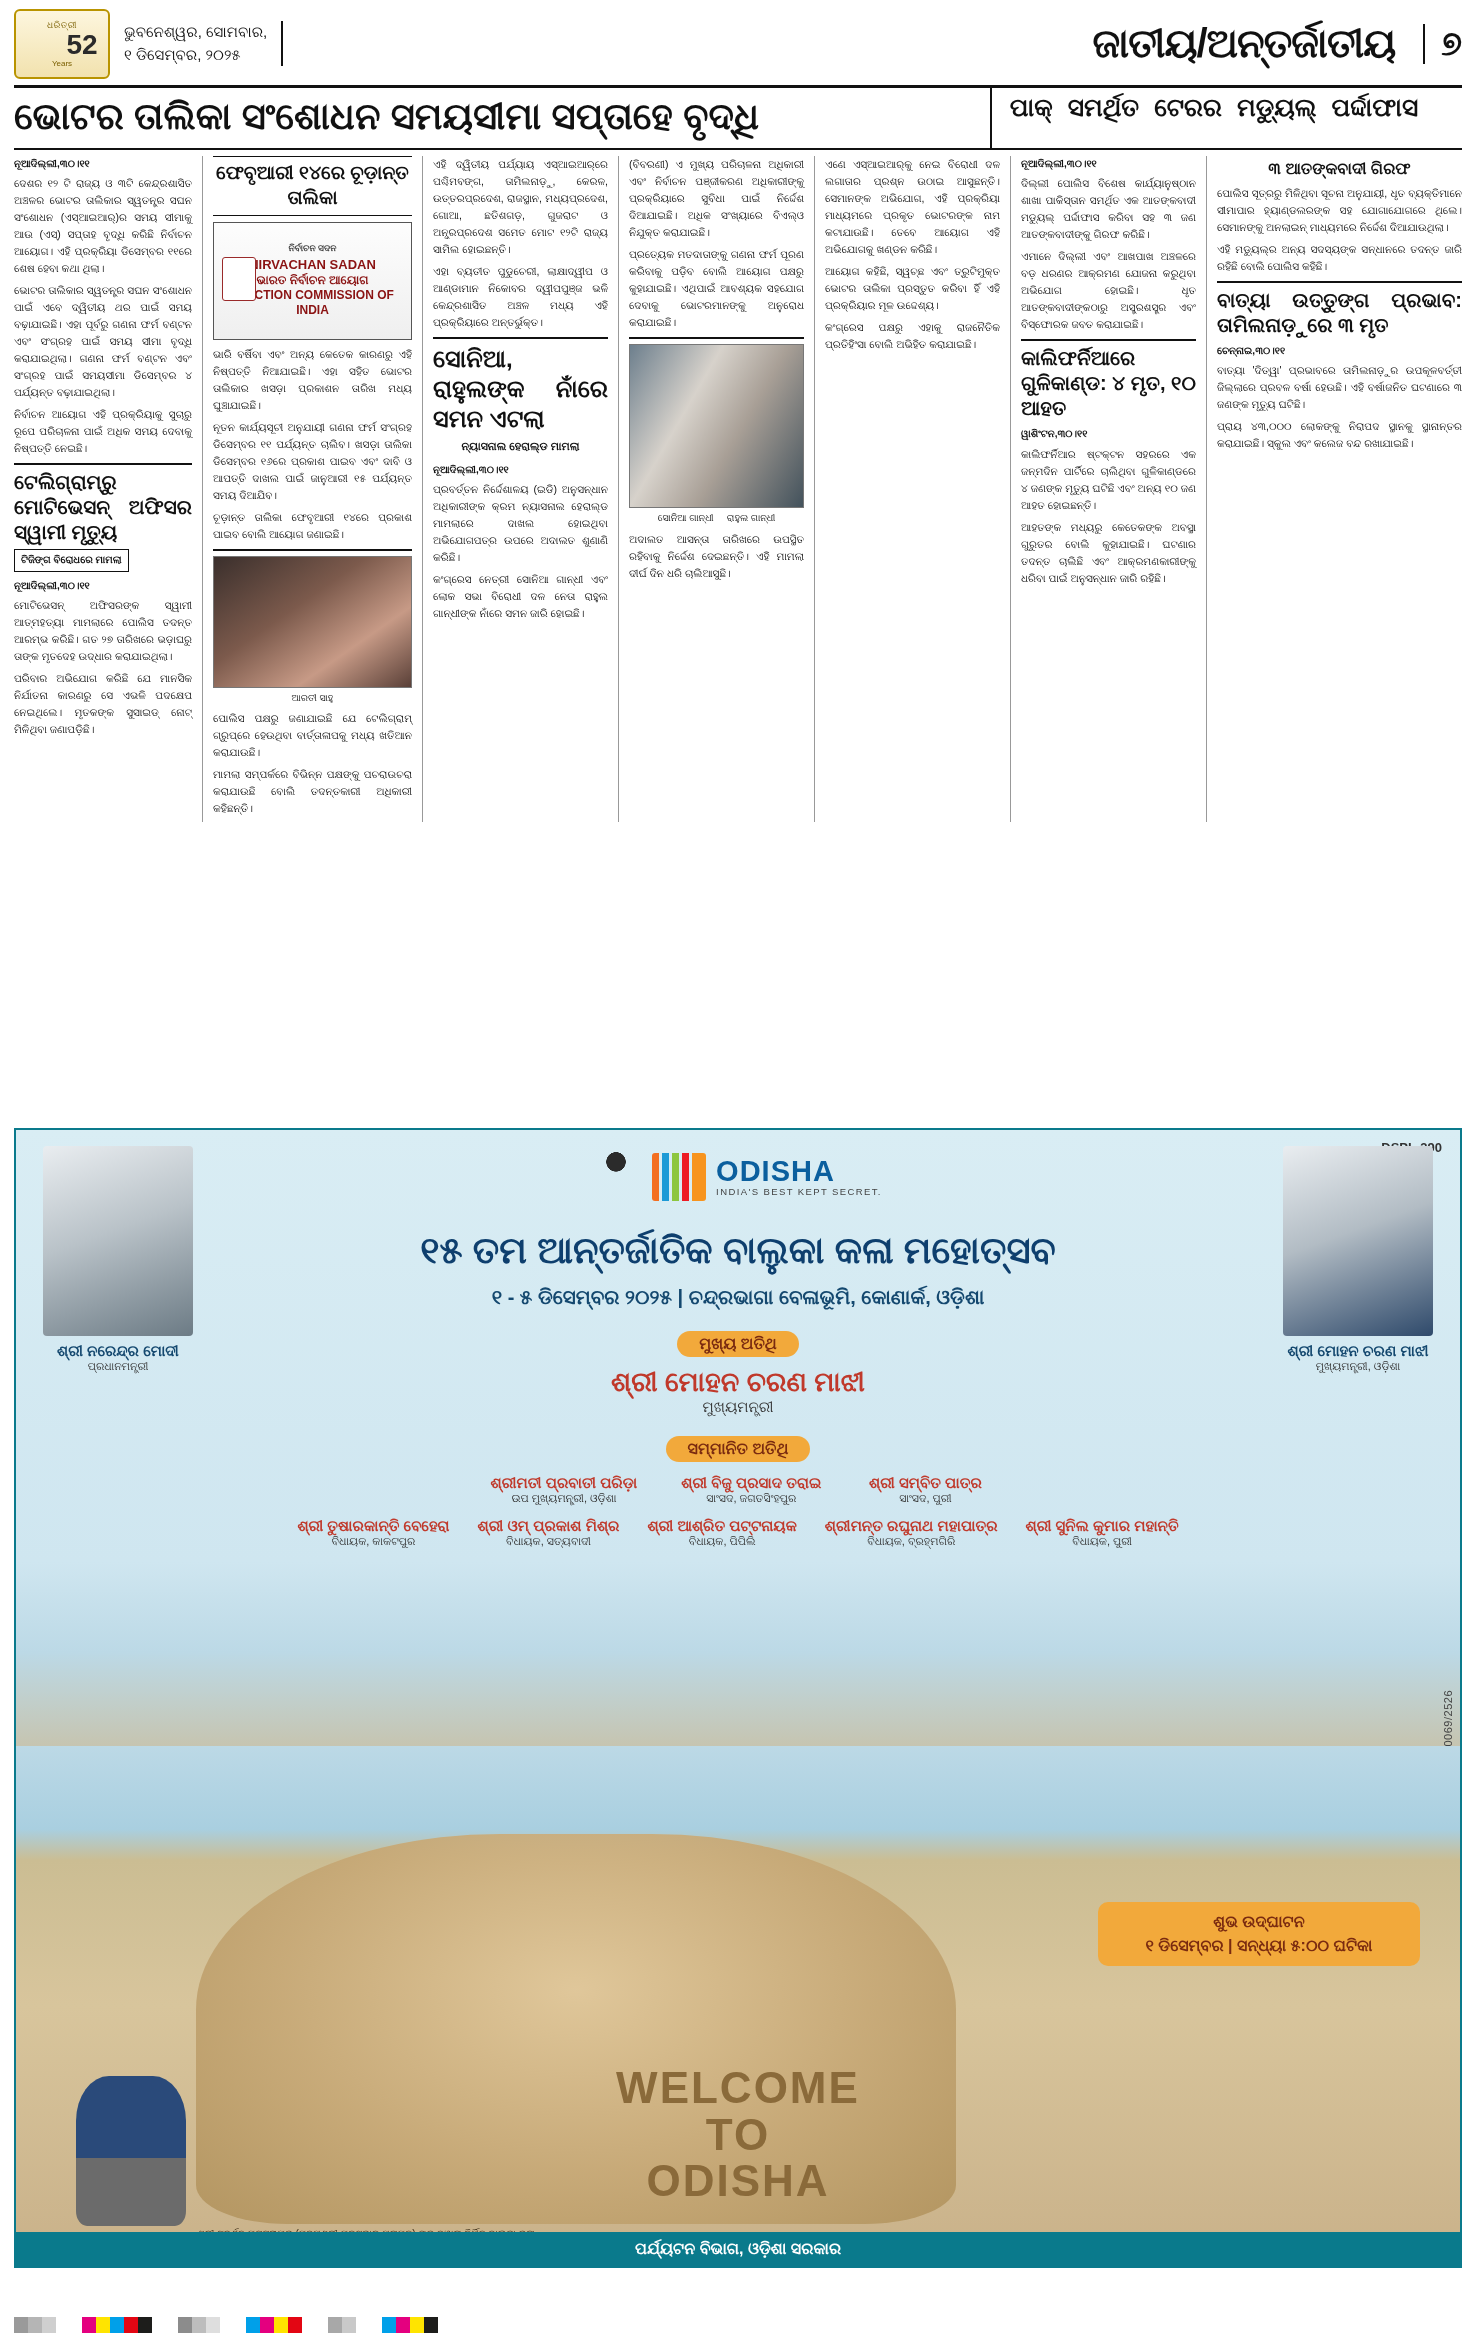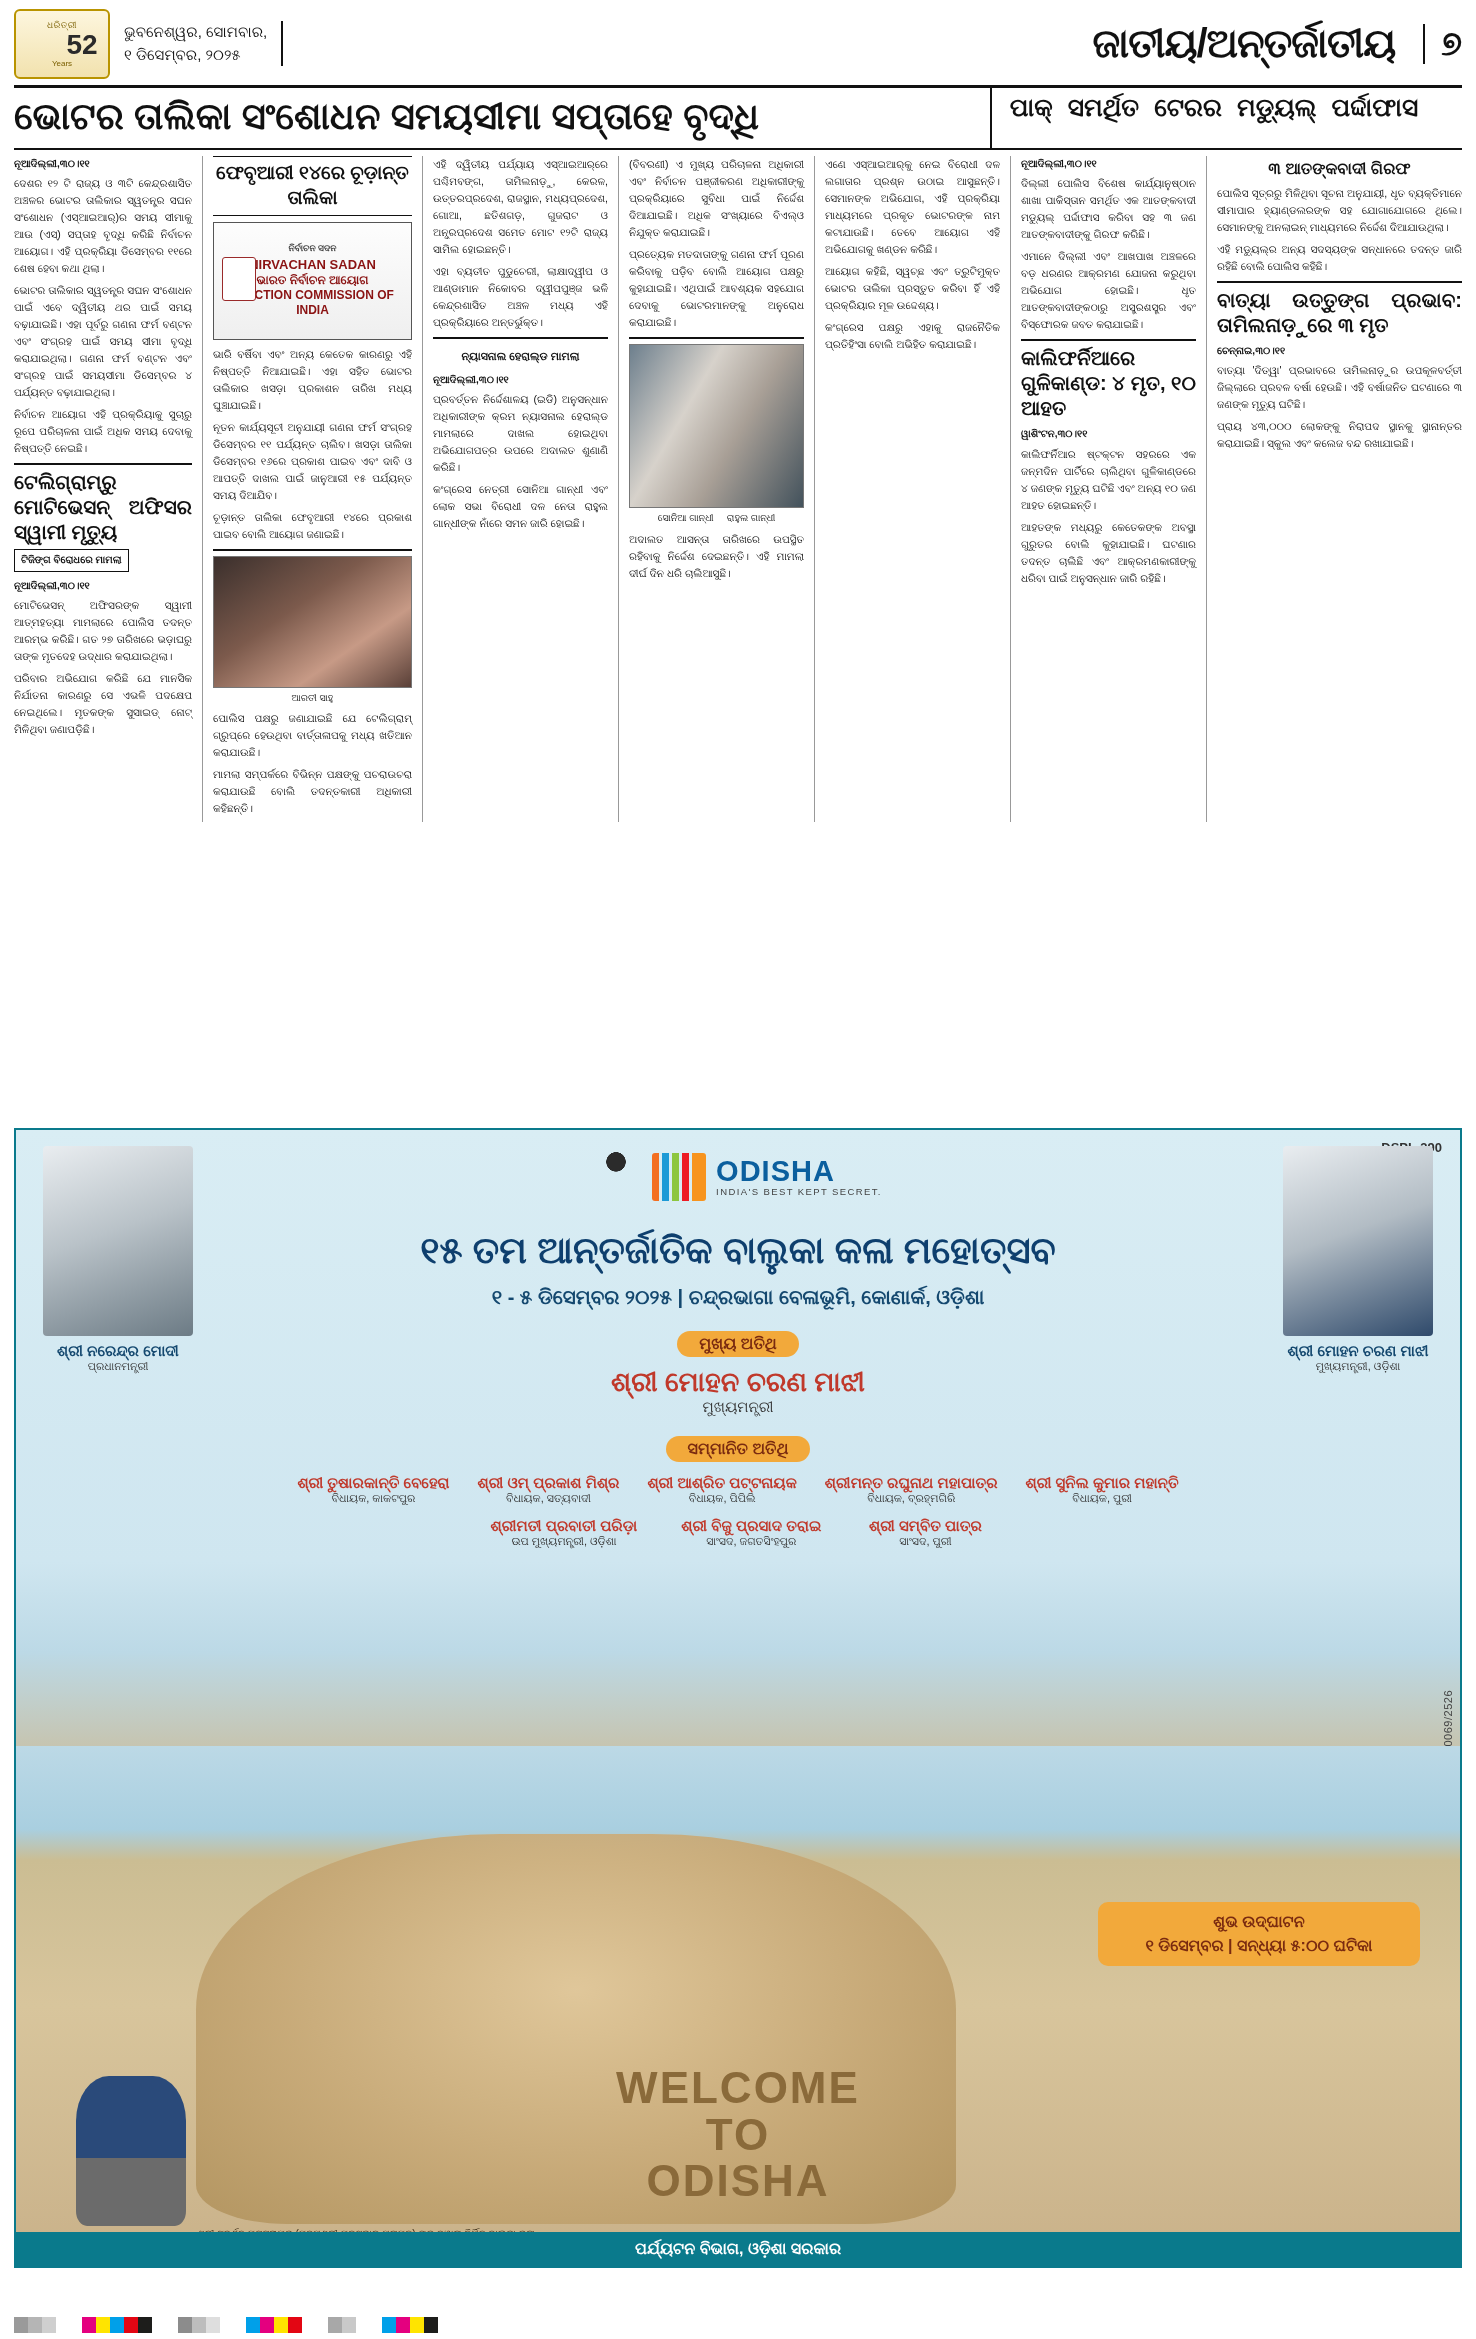--- a/index.html
+++ b/index.html
@@ -249,20 +249,21 @@
         <p class="body">ପୋଲିସ ପକ୍ଷରୁ ଜଣାଯାଇଛି ଯେ ଟେଲିଗ୍ରାମ୍‌ ଗ୍ରୁପ୍‌ରେ ହେଉଥିବା ବାର୍ତ୍ତାଳାପକୁ ମଧ୍ୟ ଖତିଆନ କରାଯାଉଛି।</p>
         <p class="body">ମାମଲା ସମ୍ପର୍କରେ ବିଭିନ୍ନ ପକ୍ଷଙ୍କୁ ପଚରାଉଚରା କରାଯାଉଛି ବୋଲି ତଦନ୍ତକାରୀ ଅଧିକାରୀ କହିଛନ୍ତି।</p>
       </div>
     </div>
 
     <div class="col c3 vr" style="padding-left:10px;">
       <p class="body">ଏହି ଦ୍ୱିତୀୟ ପର୍ଯ୍ୟାୟ ଏସ୍‌ଆଇଆର୍‌ରେ ପଶ୍ଚିମବଙ୍ଗ, ତାମିଲନାଡ଼ୁ, କେରଳ, ଉତ୍ତରପ୍ରଦେଶ, ରାଜସ୍ଥାନ, ମଧ୍ୟପ୍ରଦେଶ, ଗୋଆ, ଛତିଶଗଡ଼, ଗୁଜରାଟ ଓ ଅନ୍ଧ୍ରପ୍ରଦେଶ ସମେତ ମୋଟ ୧୨ଟି ରାଜ୍ୟ ସାମିଲ ହୋଇଛନ୍ତି।</p>
       <p class="body">ଏହା ବ୍ୟତୀତ ପୁଡୁଚେରୀ, ଲାକ୍ଷାଦ୍ୱୀପ ଓ ଆଣ୍ଡାମାନ ନିକୋବର ଦ୍ୱୀପପୁଞ୍ଜ ଭଳି କେନ୍ଦ୍ରଶାସିତ ଅଞ୍ଚଳ ମଧ୍ୟ ଏହି ପ୍ରକ୍ରିୟାରେ ଅନ୍ତର୍ଭୁକ୍ତ।</p>
 
       <div class="rule-top">
+        <div class="h2">ସୋନିଆ, ରାହୁଲଙ୍କ ନାଁରେ ସମନ ଏଟଲା</div>
         <div class="centertag">ନ୍ୟାସନାଲ ହେରାଲ୍ଡ ମାମଲା</div>
         <div class="dateline-sm">ନୂଆଦିଲ୍ଲୀ,୩୦।୧୧</div>
         <p class="body">ପ୍ରବର୍ତ୍ତନ ନିର୍ଦ୍ଦେଶାଳୟ (ଇଡି) ଅନୁସନ୍ଧାନ ଅଧିକାରୀଙ୍କ କ୍ରମ ନ୍ୟାସନାଲ ହେରାଲ୍ଡ ମାମଲାରେ ଦାଖଲ ହୋଇଥିବା ଅଭିଯୋଗପତ୍ର ଉପରେ ଅଦାଲତ ଶୁଣାଣି କରିଛି।</p>
         <p class="body">କଂଗ୍ରେସ ନେତ୍ରୀ ସୋନିଆ ଗାନ୍ଧୀ ଏବଂ ଲୋକ ସଭା ବିରୋଧୀ ଦଳ ନେତା ରାହୁଲ ଗାନ୍ଧୀଙ୍କ ନାଁରେ ସମନ ଜାରି ହୋଇଛି।</p>
       </div>
     </div>
 
     <div class="col c4 vr" style="padding-left:10px;">
       <p class="body">(ବିବରଣୀ) ଏ ମୁଖ୍ୟ ପରିଚାଳନା ଅଧିକାରୀ ଏବଂ ନିର୍ବାଚନ ପଞ୍ଜୀକରଣ ଅଧିକାରୀଙ୍କୁ ପ୍ରକ୍ରିୟାରେ ସୁବିଧା ପାଇଁ ନିର୍ଦ୍ଦେଶ ଦିଆଯାଇଛି। ଅଧିକ ସଂଖ୍ୟାରେ ବିଏଲ୍‌ଓ ନିଯୁକ୍ତ କରାଯାଇଛି।</p>
       <p class="body">ପ୍ରତ୍ୟେକ ମତଦାତାଙ୍କୁ ଗଣନା ଫର୍ମ ପୂରଣ କରିବାକୁ ପଡ଼ିବ ବୋଲି ଆୟୋଗ ପକ୍ଷରୁ କୁହାଯାଇଛି। ଏଥିପାଇଁ ଆବଶ୍ୟକ ସହଯୋଗ ଦେବାକୁ ଭୋଟରମାନଙ୍କୁ ଅନୁରୋଧ କରାଯାଇଛି।</p>
@@ -344,55 +345,55 @@
       <div class="center" style="margin-top:22px;">
         <span class="pill">ମୁଖ୍ୟ ଅତିଥି</span>
       </div>
       <div class="chief center">ଶ୍ରୀ ମୋହନ ଚରଣ ମାଝୀ</div>
       <div class="chief-sub center">ମୁଖ୍ୟମନ୍ତ୍ରୀ</div>
 
       <div class="center" style="margin-top:20px;">
         <span class="pill">ସମ୍ମାନିତ ଅତିଥି</span>
       </div>
 
+      <div class="guest-row">
+        <div class="guest">
+          <div class="guest-name">ଶ୍ରୀମତୀ ପ୍ରବାତୀ ପରିଡ଼ା</div>
+          <div class="guest-role">ଉପ ମୁଖ୍ୟମନ୍ତ୍ରୀ, ଓଡ଼ିଶା</div>
+        </div>
+        <div class="guest">
+          <div class="guest-name">ଶ୍ରୀ ବିଜୁ ପ୍ରସାଦ ତରାଇ</div>
+          <div class="guest-role">ସାଂସଦ, ଜଗତସିଂହପୁର</div>
+        </div>
+        <div class="guest">
+          <div class="guest-name">ଶ୍ରୀ ସମ୍ବିତ ପାତ୍ର</div>
+          <div class="guest-role">ସାଂସଦ, ପୁରୀ</div>
+        </div>
+      </div>
+
       <div class="guest-row" style="gap:28px;">
         <div class="guest">
           <div class="guest-name">ଶ୍ରୀ ତୁଷାରକାନ୍ତି ବେହେରା</div>
           <div class="guest-role">ବିଧାୟକ, କାକଟପୁର</div>
         </div>
         <div class="guest">
           <div class="guest-name">ଶ୍ରୀ ଓମ୍‌ ପ୍ରକାଶ ମିଶ୍ର</div>
           <div class="guest-role">ବିଧାୟକ, ସତ୍ୟବାଦୀ</div>
         </div>
         <div class="guest">
           <div class="guest-name">ଶ୍ରୀ ଆଶ୍ରିତ ପଟ୍ଟନାୟକ</div>
           <div class="guest-role">ବିଧାୟକ, ପିପିଲି</div>
         </div>
         <div class="guest">
           <div class="guest-name">ଶ୍ରୀମନ୍ତ ରଘୁନାଥ ମହାପାତ୍ର</div>
           <div class="guest-role">ବିଧାୟକ, ବ୍ରହ୍ମଗିରି</div>
         </div>
         <div class="guest">
           <div class="guest-name">ଶ୍ରୀ ସୁନିଲ କୁମାର ମହାନ୍ତି</div>
           <div class="guest-role">ବିଧାୟକ, ପୁରୀ</div>
-        </div>
-      </div>
-
-      <div class="guest-row">
-        <div class="guest">
-          <div class="guest-name">ଶ୍ରୀମତୀ ପ୍ରବାତୀ ପରିଡ଼ା</div>
-          <div class="guest-role">ଉପ ମୁଖ୍ୟମନ୍ତ୍ରୀ, ଓଡ଼ିଶା</div>
-        </div>
-        <div class="guest">
-          <div class="guest-name">ଶ୍ରୀ ବିଜୁ ପ୍ରସାଦ ତରାଇ</div>
-          <div class="guest-role">ସାଂସଦ, ଜଗତସିଂହପୁର</div>
-        </div>
-        <div class="guest">
-          <div class="guest-name">ଶ୍ରୀ ସମ୍ବିତ ପାତ୍ର</div>
-          <div class="guest-role">ସାଂସଦ, ପୁରୀ</div>
         </div>
       </div>
     </div>
 
     <div class="sand">
       <div class="sand-sculpt"></div>
       <div class="sand-welcome">
         <div>WELCOME</div>
         <div>TO</div>
         <div>ODISHA</div>

